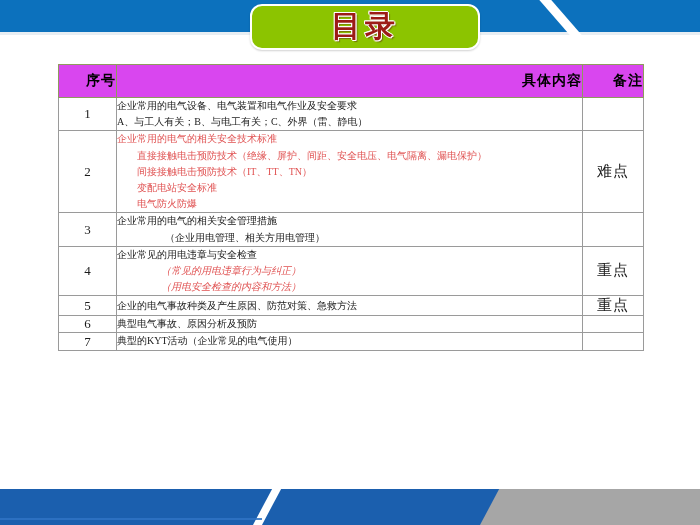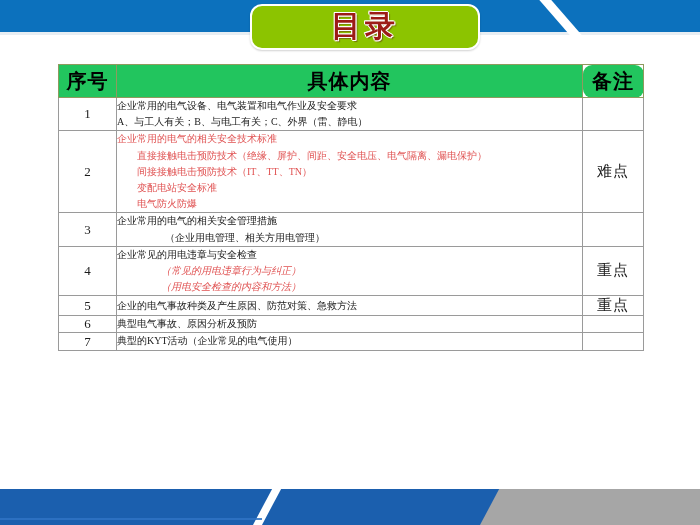--- a/index.html
+++ b/index.html
@@ -99,31 +99,31 @@
     table-layout: fixed;
     background: #ffffff;
   }
   .toc-table td, .toc-table th {
     border: 1px solid #9a9a9a;
     padding: 0;
     vertical-align: middle;
     background: #ffffff;
   }
   .toc-table thead th {
-    background: #22c55e;
+    background: #d946ef;
     border: 1px solid #8f9a5e;
     height: 32px;
-    font-size: 20px;
+    font-size: 14px;
     font-weight: bold;
     color: #000000;
-    text-align: center;
+    text-align: right;
     letter-spacing: 1px;
   }
   .col-no   { width: 57px; }
-  .col-note { width: 60px; border-radius: 9px; }
+  .col-note { width: 60px; }
 
   .cell-no {
     text-align: center;
     font-size: 13px;
     color: #1a1a1a;
     font-family: "Liberation Serif", serif;
   }
   .cell-note {
     text-align: center;
     font-size: 15px;

